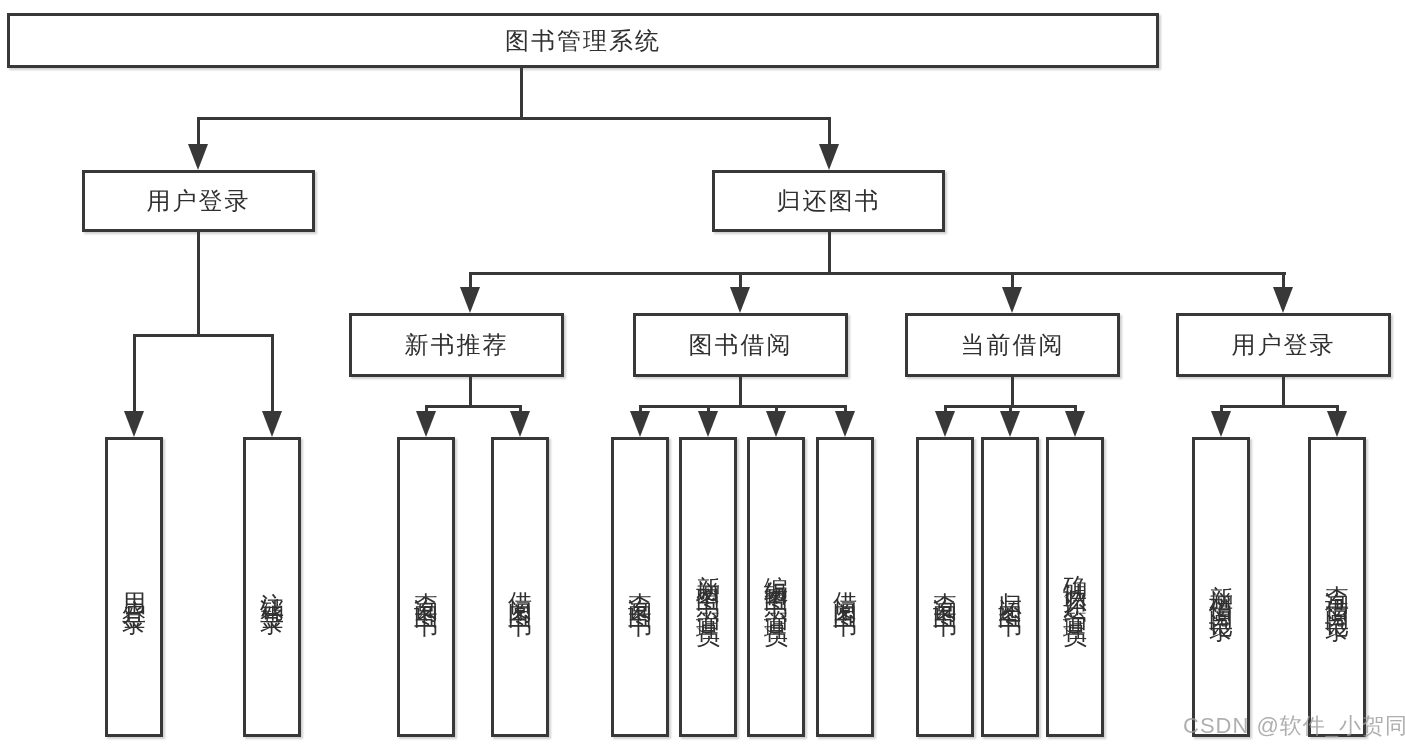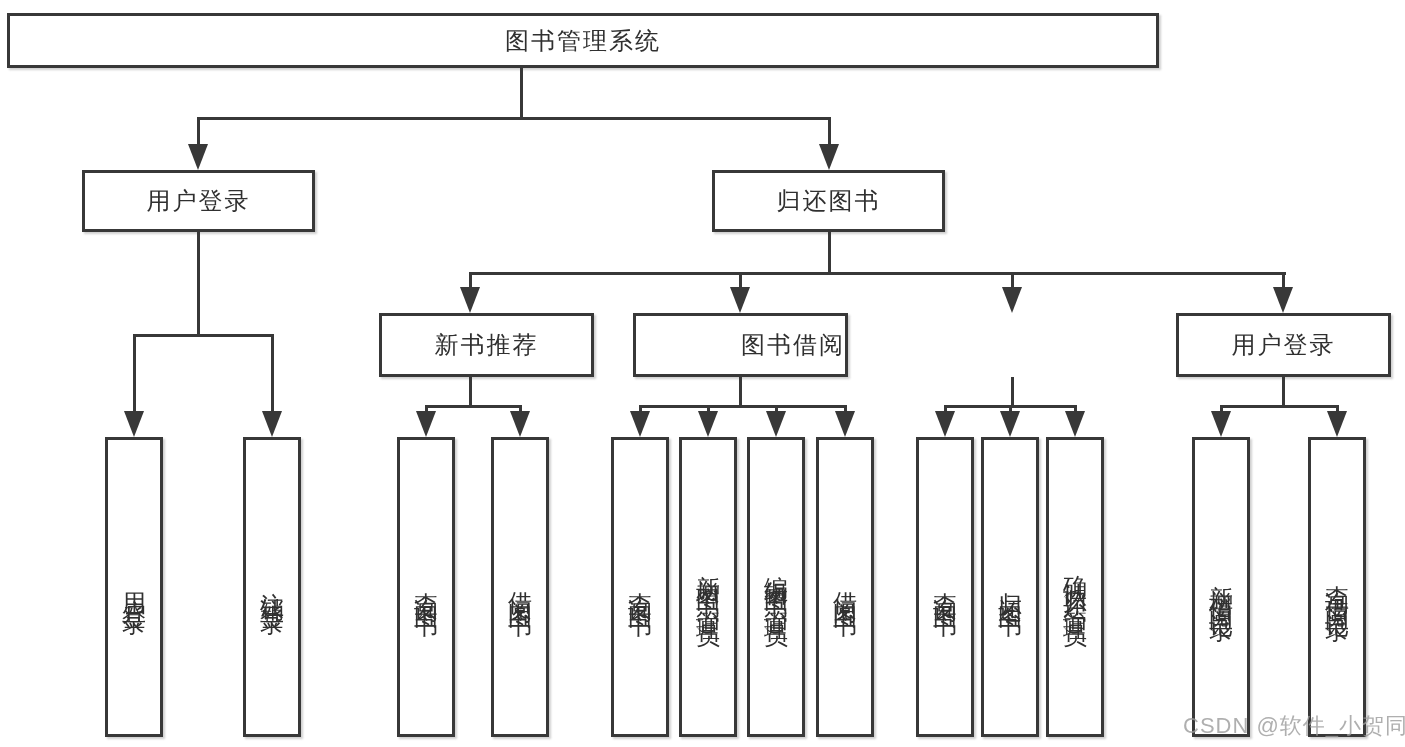--- a/index.html
+++ b/index.html
@@ -100,25 +100,28 @@
   <div class="hline" style="left:469px; top:272px; width:817px;"></div>
   <div class="vline" style="left:469px; top:272px; height:17px;"></div>
   <div class="vline" style="left:739px; top:272px; height:17px;"></div>
   <div class="vline" style="left:1011px; top:272px; height:17px;"></div>
   <div class="vline" style="left:1282px; top:272px; height:17px;"></div>
   <div class="arrow" style="left:460px; top:287px;"></div>
   <div class="arrow" style="left:730px; top:287px;"></div>
   <div class="arrow" style="left:1002px; top:287px;"></div>
   <div class="arrow" style="left:1273px; top:287px;"></div>
 
-  <div class="box" style="left:379px; top:313px; width:215px; height:64px;">
+  <div class="box" style="left:349px; top:313px; width:215px; height:64px;">
     <span>新书推荐</span>
   </div>
-  <div class="box" style="left:633px; top:313px; width:215px; height:64px;justify-content:flex-end;">
+  <div class="box" style="left:633px; top:313px; width:215px; height:64px;">
     <span>图书借阅</span>
+  </div>
+  <div class="box" style="left:905px; top:313px; width:215px; height:64px;">
+    <span>当前借阅</span>
   </div>
   <div class="box" style="left:1176px; top:313px; width:215px; height:64px;">
     <span>用户登录</span>
   </div>
 
   <div class="vline" style="left:469px; top:377px; height:30px;"></div>
   <div class="hline" style="left:425px; top:405px; width:97px;"></div>
   <div class="vline" style="left:425px; top:405px; height:9px;"></div>
   <div class="vline" style="left:519px; top:405px; height:9px;"></div>
   <div class="arrow" style="left:416px; top:411px;"></div>

